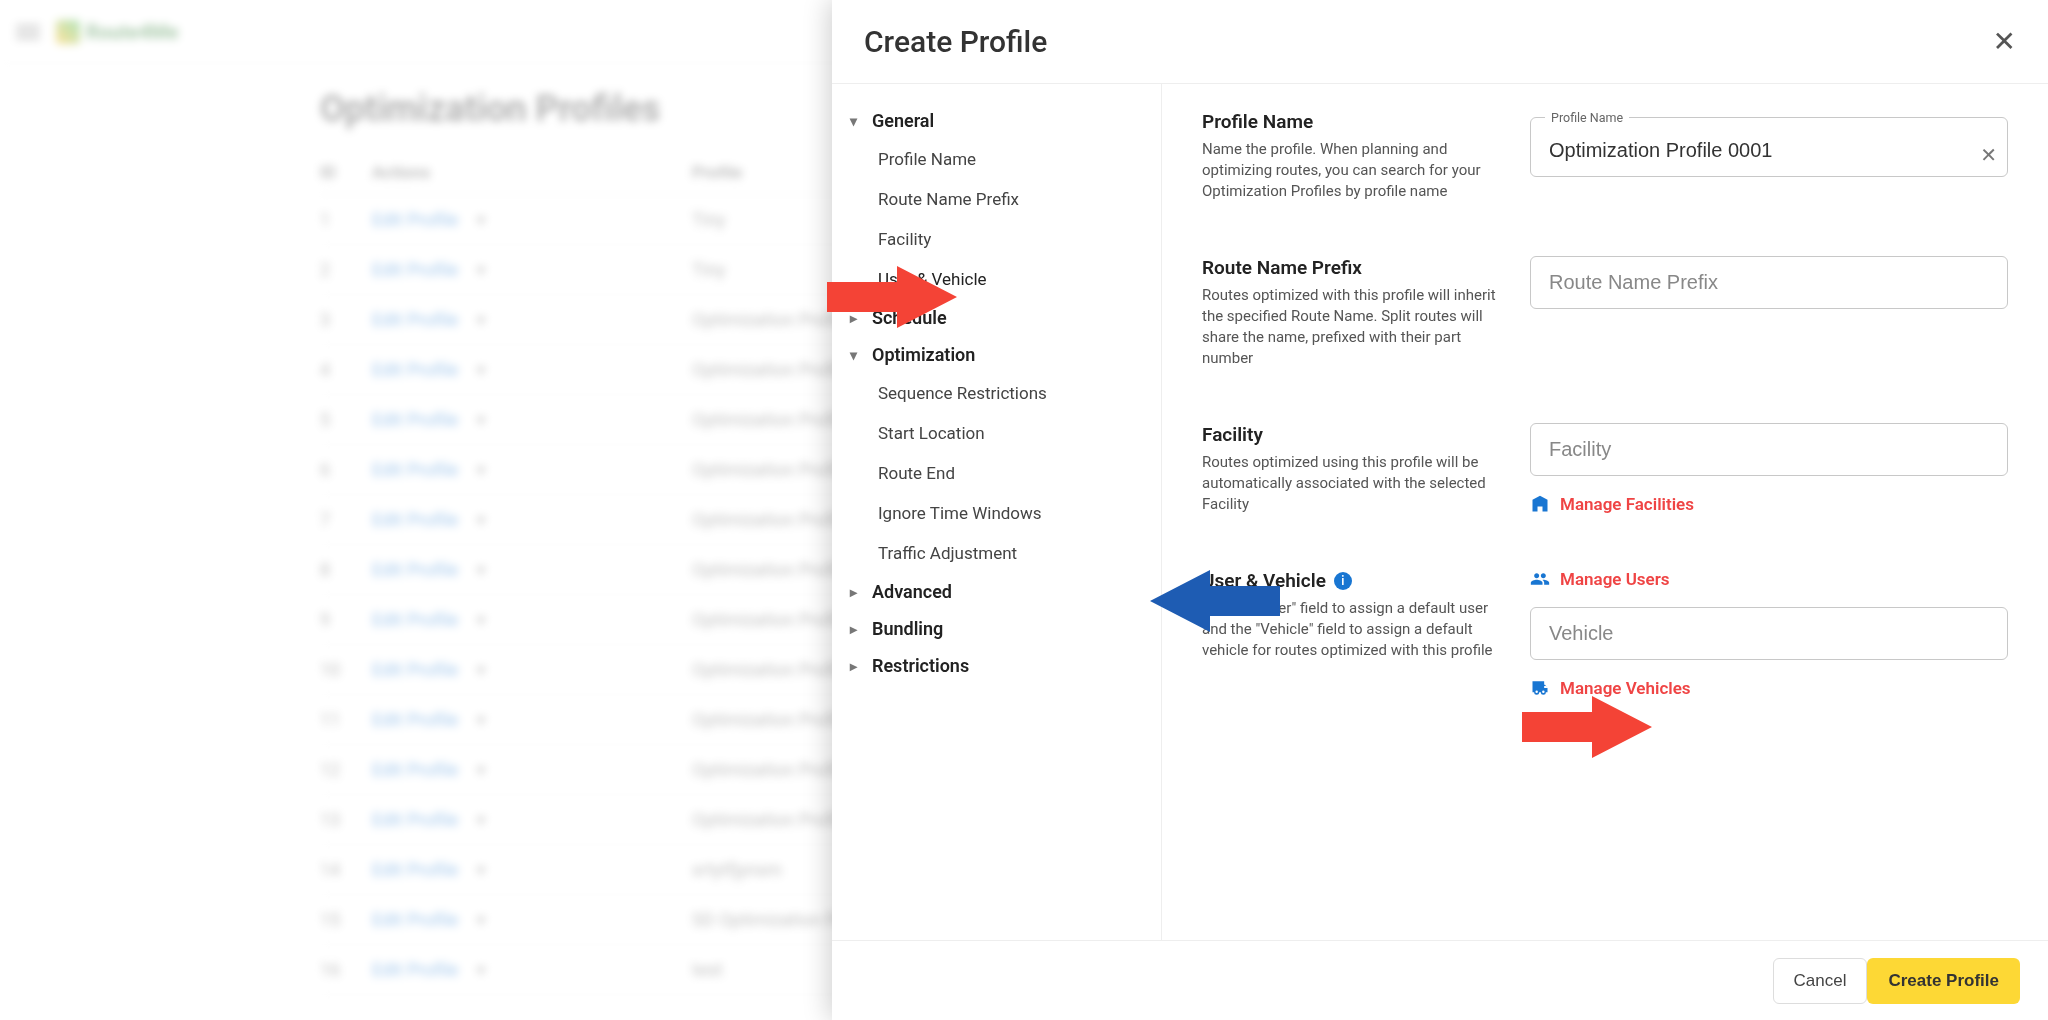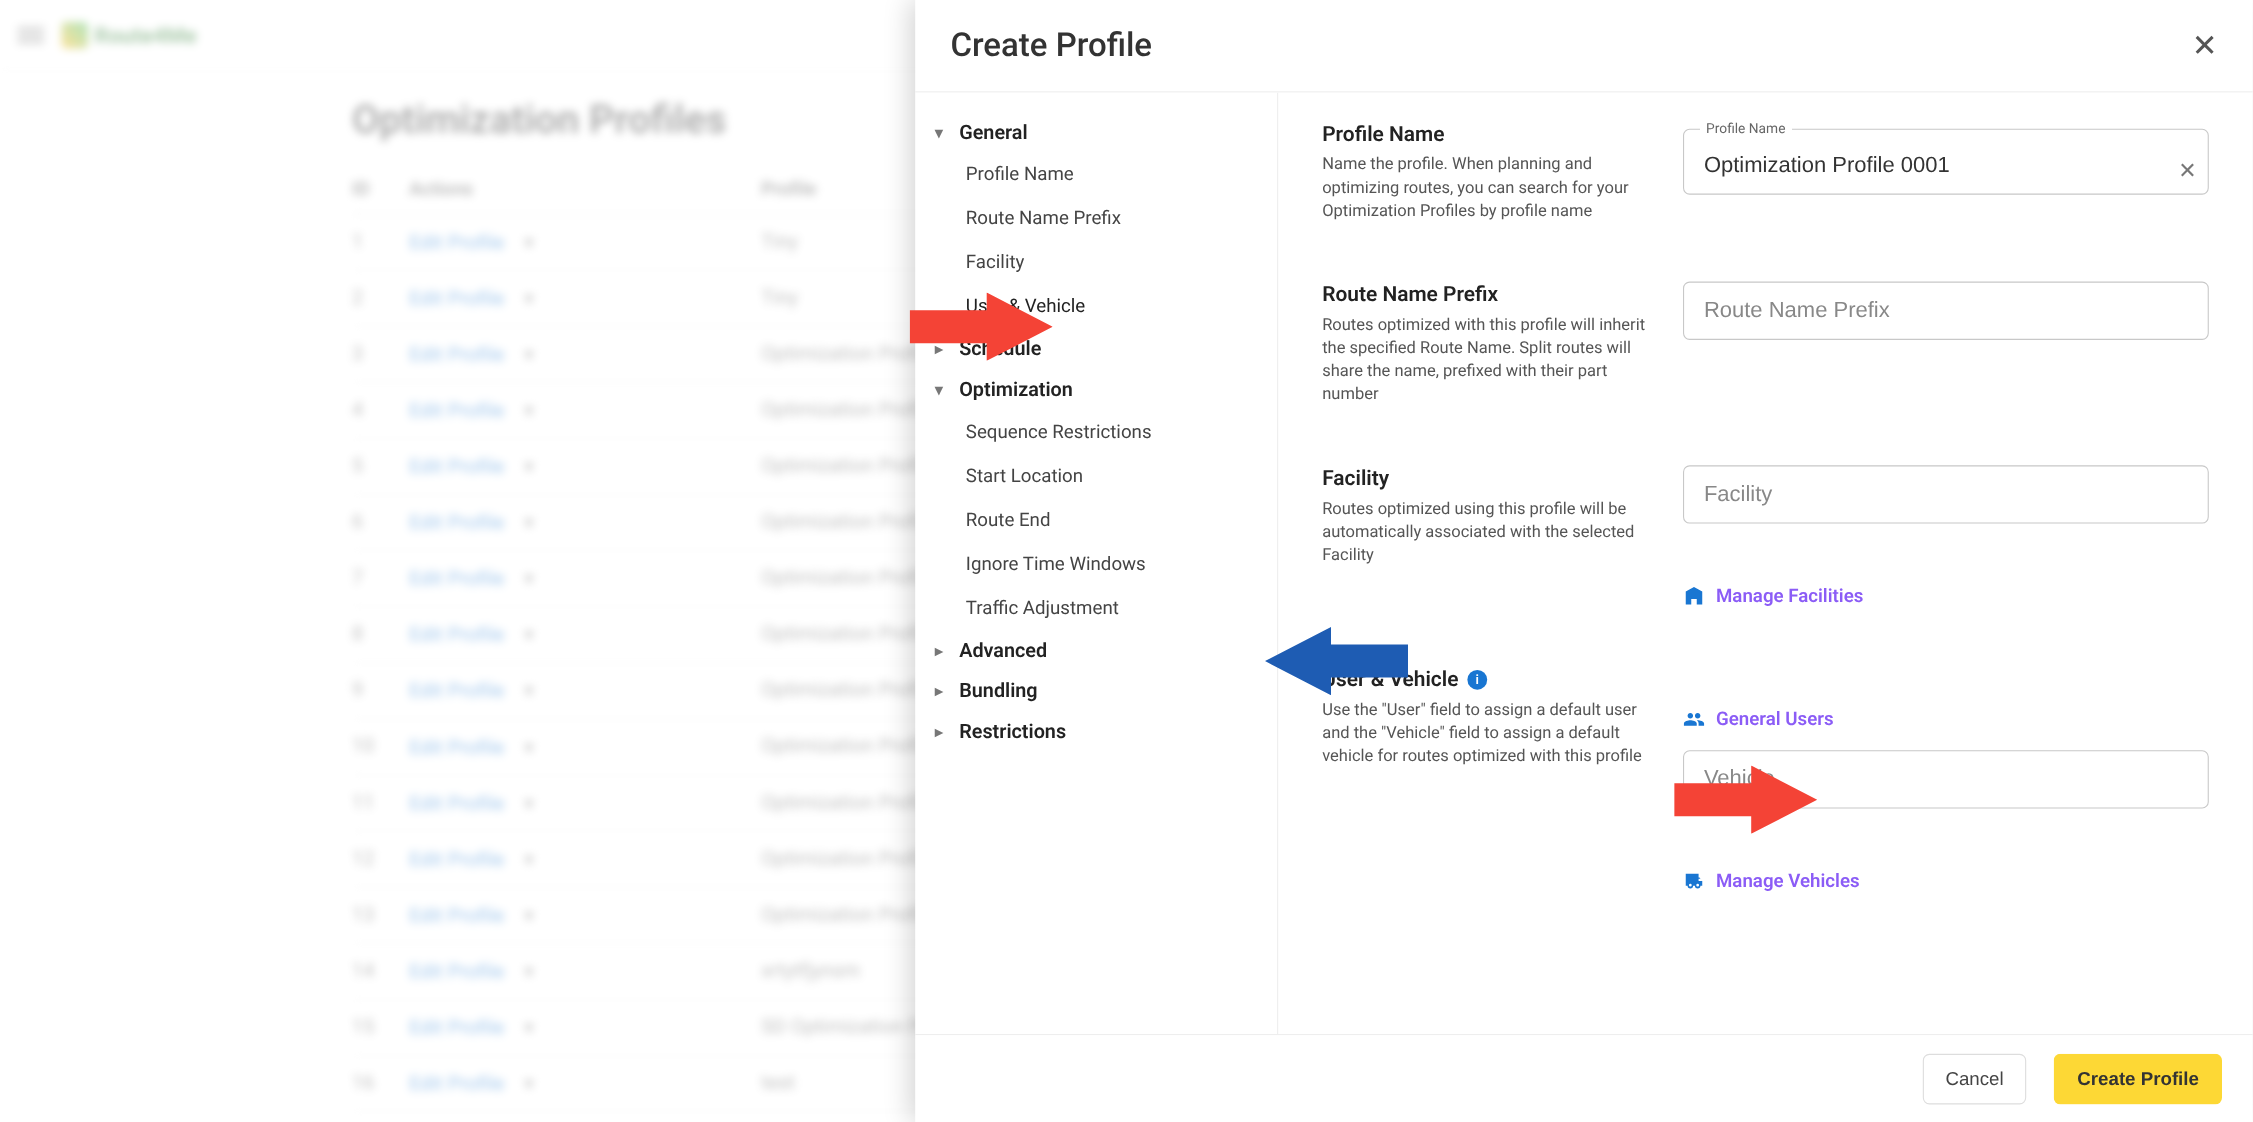--- a/index.html
+++ b/index.html
@@ -62,26 +62,26 @@
   .fb-title { font-size:19px; font-weight:600; color:#222; margin-bottom:6px; display:flex; align-items:center; gap:8px;}
   .fb-desc { font-size:15px; color:#555; line-height:1.4; }
   .fb-right { display:flex; flex-direction:column; gap:18px; }
   fieldset.input-wrap { position:relative; border:1px solid #c8c8c8; border-radius:6px; padding: 0; }
   fieldset.input-wrap legend { font-size:12.5px; color:#666; padding: 0 6px; margin-left:14px; }
   .text-input {
     width:100%; border:none; outline:none; font-size:20px; padding:14px 40px 14px 18px; background:transparent; color:#333;
   }
   .text-input::placeholder { color:#888; }
   .clear-btn { position:absolute; right:10px; top:50%; transform:translateY(-35%); color:#777; font-size:20px; cursor:pointer;}
-  .mgmt-link { display:flex; align-items:center; gap:10px; color:#8b5cf6; font-size:17px; font-weight:600; cursor:pointer;margin-top:38px; }
+  .mgmt-link { display:flex; align-items:center; gap:10px; color:#ef4444; font-size:17px; font-weight:600; cursor:pointer; }
   .mgmt-link svg { width:20px; height:20px; }
   .info-badge { width:18px; height:18px; border-radius:50%; background:#1976d2; color:#fff; font-size:12px; display:inline-flex; align-items:center; justify-content:center; }
 
   .drawer-footer {
-    height:80px; border-top:1px solid #eee; display:flex; align-items:center; justify-content:flex-end; gap:25px; padding:0 28px;
+    height:80px; border-top:1px solid #eee; display:flex; align-items:center; justify-content:flex-end; gap:0; padding:0 28px;
   }
   .btn { padding:12px 20px; border-radius:6px; font-size:17px; cursor:pointer; border:1px solid transparent;}
   .btn-text { background:#fff; color:#444; border-color:#ddd;}
   .btn-primary { background:#fdd835; color:#333; font-weight:600;}
 
   
   .arrow-red-1 { position:absolute; left:-5px; top:266px; z-index:5;}
   .arrow-red-2 { position:absolute; left:690px; top:696px; z-index:5;}
   .arrow-blue  { position:absolute; left:318px; top:570px; z-index:5;}
   .arrow svg { display:block; }
@@ -359,21 +359,21 @@
             <span>User &amp; Vehicle</span>
             <span class="info-badge">i</span>
           </div>
           <div class="fb-desc">Use the "User" field to assign a default user and the "Vehicle" field to assign a default vehicle for routes optimized with this profile</div>
         </div>
         <div class="fb-right">
           <div class="mgmt-link">
             <svg viewBox="0 0 24 24">
                 <path fill="#1976d2" d="M16 11c1.66 0 3-1.34 3-3s-1.34-3-3-3-3 1.34-3 3 1.34 3 3 3zM8 11c1.66 0 3-1.34 3-3S9.66 5 8 5 5 6.34 5 8s1.34 3 3 3zm0 2c-2.33 0-7 1.17-7 3.5V19h14v-2.5C15 14.17 10.33 13 8 13zm8 0c-.29 0-.62.02-.97.05 1.16.84 1.97 1.97 1.97 3.45V19h6v-2.5c0-2.33-4.67-3.5-7-3.5z"></path>
               </svg>
-            <span>General Users</span>
+            <span>Manage Users</span>
           </div>
           <fieldset class="input-wrap">
             <input class="text-input" placeholder="Vehicle" style="">
           </fieldset>
           <div class="mgmt-link">
             <svg viewBox="0 0 24 24">
                 <path fill="#1976d2" d="M20 8h-3V4H3v13h2a3 3 0 006 0h2a3 3 0 006 0h2v-5l-3-4zM8 18a1.5 1.5 0 110-3 1.5 1.5 0 010 3zm8 0a1.5 1.5 0 110-3 1.5 1.5 0 010 3zm1-7V9.5h2l1.96 2.5H17z"></path>
               </svg>
             <span>Manage Vehicles</span>
           </div>

